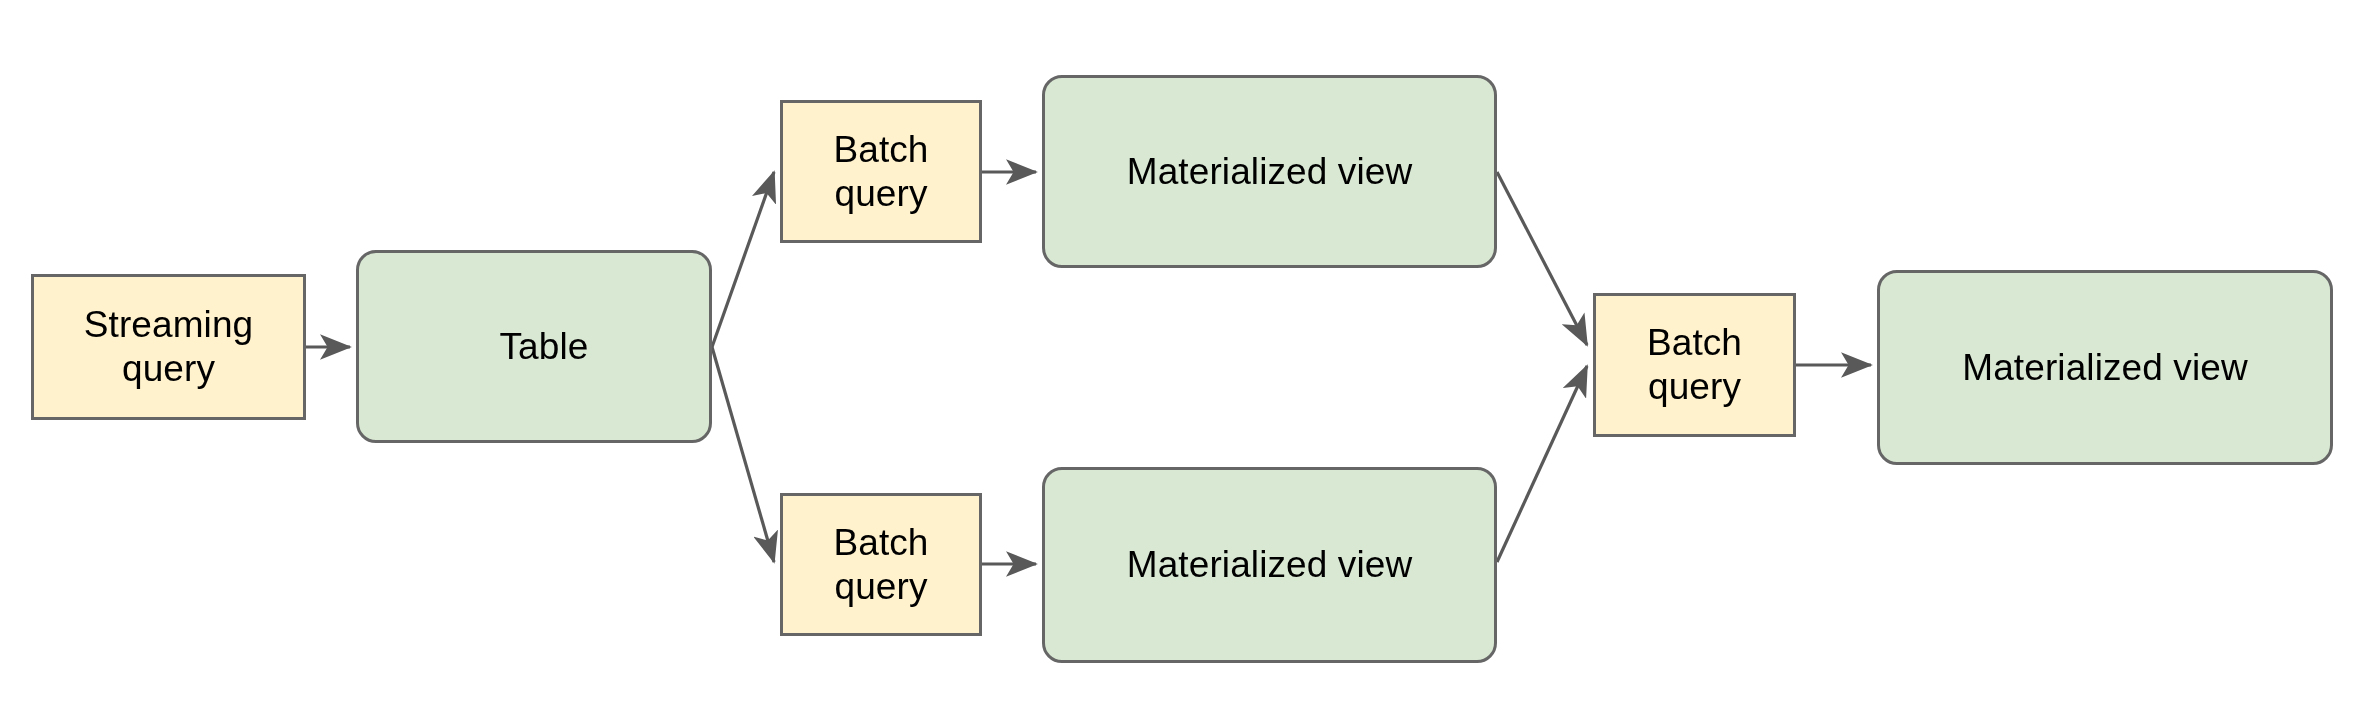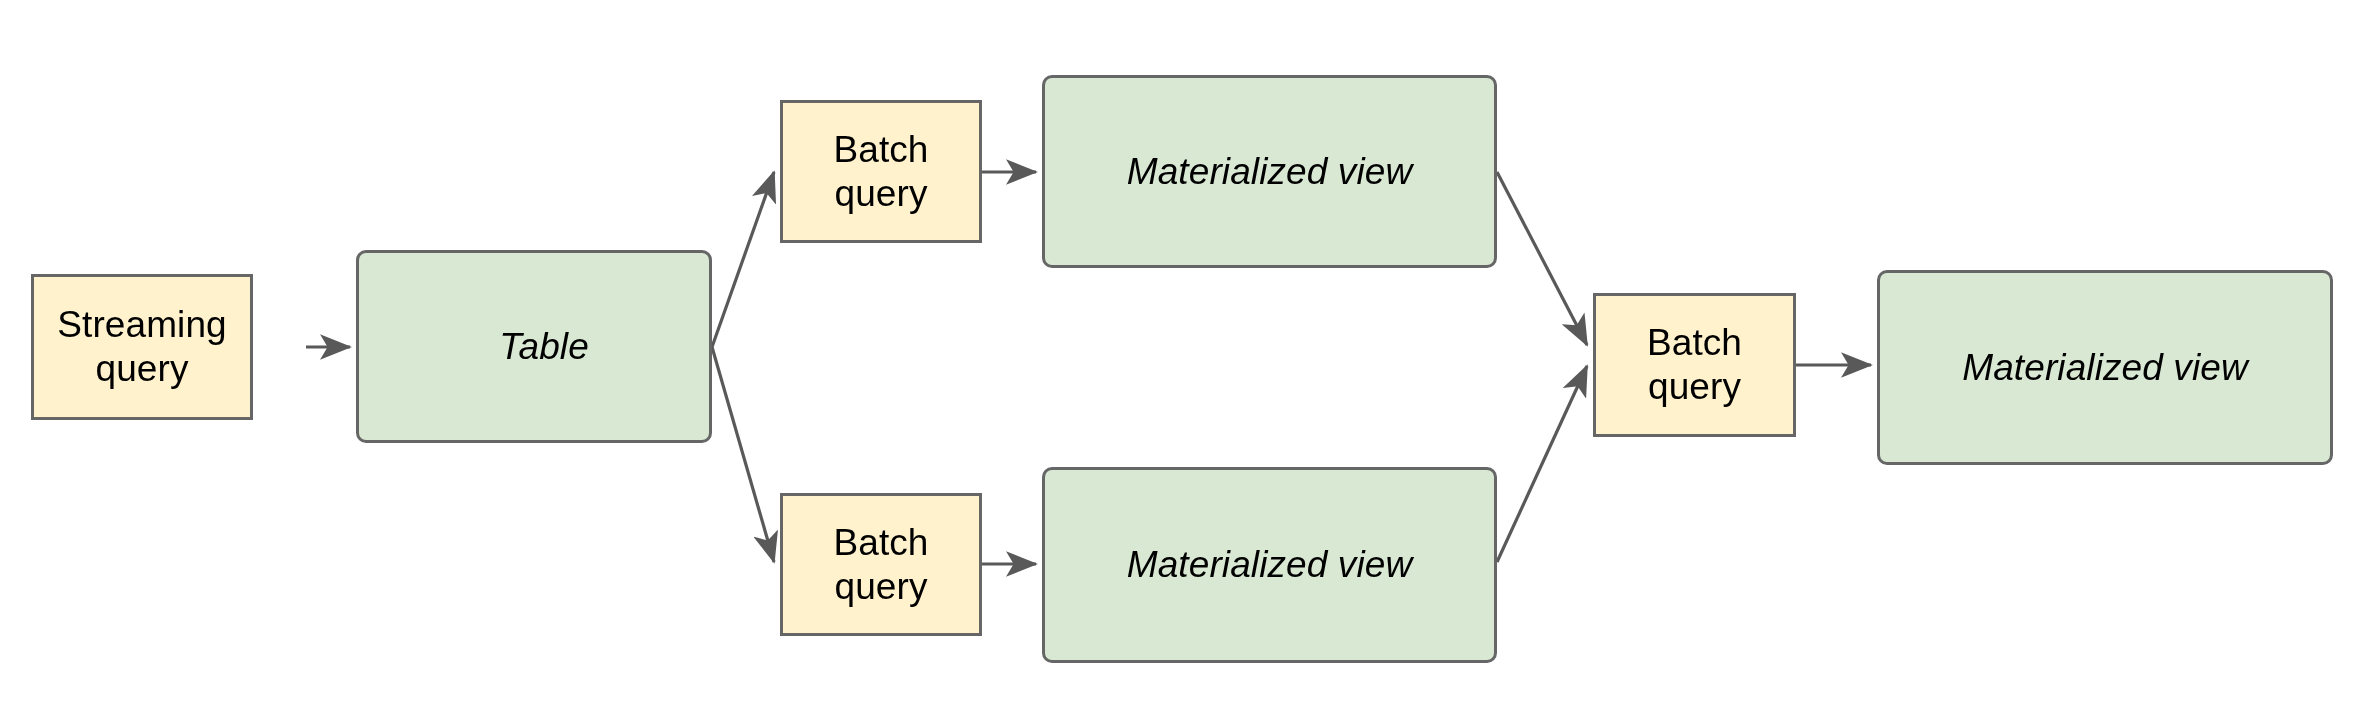--- a/index.html
+++ b/index.html
@@ -40,22 +40,21 @@
     white-space: pre-line;
     z-index: 2;
   }
   .node.process {
     background: #fff2cc;
     border-radius: 0;
     align-items: center;
   }
   .node.store {
     background: #d9e8d3;
-    border-radius: 10px;
-    font-style: italic;
+    border-radius: 20px;
   }
 </style>
 </head>
 <body>
 
 <div id="diagram-canvas" style="width: 2370px; height: 720px; background: rgb(255, 255, 255);">
 
   <svg id="edge-layer" viewBox="0 0 2370 720" width="2370" height="720" xmlns="http://www.w3.org/2000/svg">
     <defs>
       <marker id="arrowhead" markerWidth="10" markerHeight="8" refX="9.4" refY="4" orient="auto" markerUnits="strokeWidth">
@@ -67,21 +66,21 @@
         <polyline points="712,347 774,172" marker-end="url(#arrowhead)"></polyline>
         <polyline points="982,172 1036,172" marker-end="url(#arrowhead)"></polyline>
         <polyline points="712,347 774,562" marker-end="url(#arrowhead)"></polyline>
         <polyline points="982,564 1036,564" marker-end="url(#arrowhead)"></polyline>
         <polyline points="1497,172 1587,345" marker-end="url(#arrowhead)"></polyline>
         <polyline points="1497,562 1587,366" marker-end="url(#arrowhead)"></polyline>
         <polyline points="1796,365 1871,365" marker-end="url(#arrowhead)"></polyline>
       </g>
   </svg>
 
-  <div class="node process" style="left: 31px; top: 274px; width: 222px; height: 146px; background: rgb(255, 242, 204); border-color: rgb(102, 102, 102); color: rgb(0, 0, 0);">
+  <div class="node process" style="left: 31px; top: 274px; width: 275px; height: 146px; background: rgb(255, 242, 204); border-color: rgb(102, 102, 102); color: rgb(0, 0, 0);">
     <span>Streaming
 query</span>
   </div>
 
   <div class="node store" style="left: 356px; top: 250px; width: 356px; height: 193px; background: rgb(217, 232, 211); border-color: rgb(102, 102, 102); color: rgb(0, 0, 0); padding-left: 20px;">
     <span>Table</span>
   </div>
 
   <div class="node process" style="left: 780px; top: 100px; width: 202px; height: 143px; background: rgb(255, 242, 204); border-color: rgb(102, 102, 102); color: rgb(0, 0, 0);">
     <span>Batch

